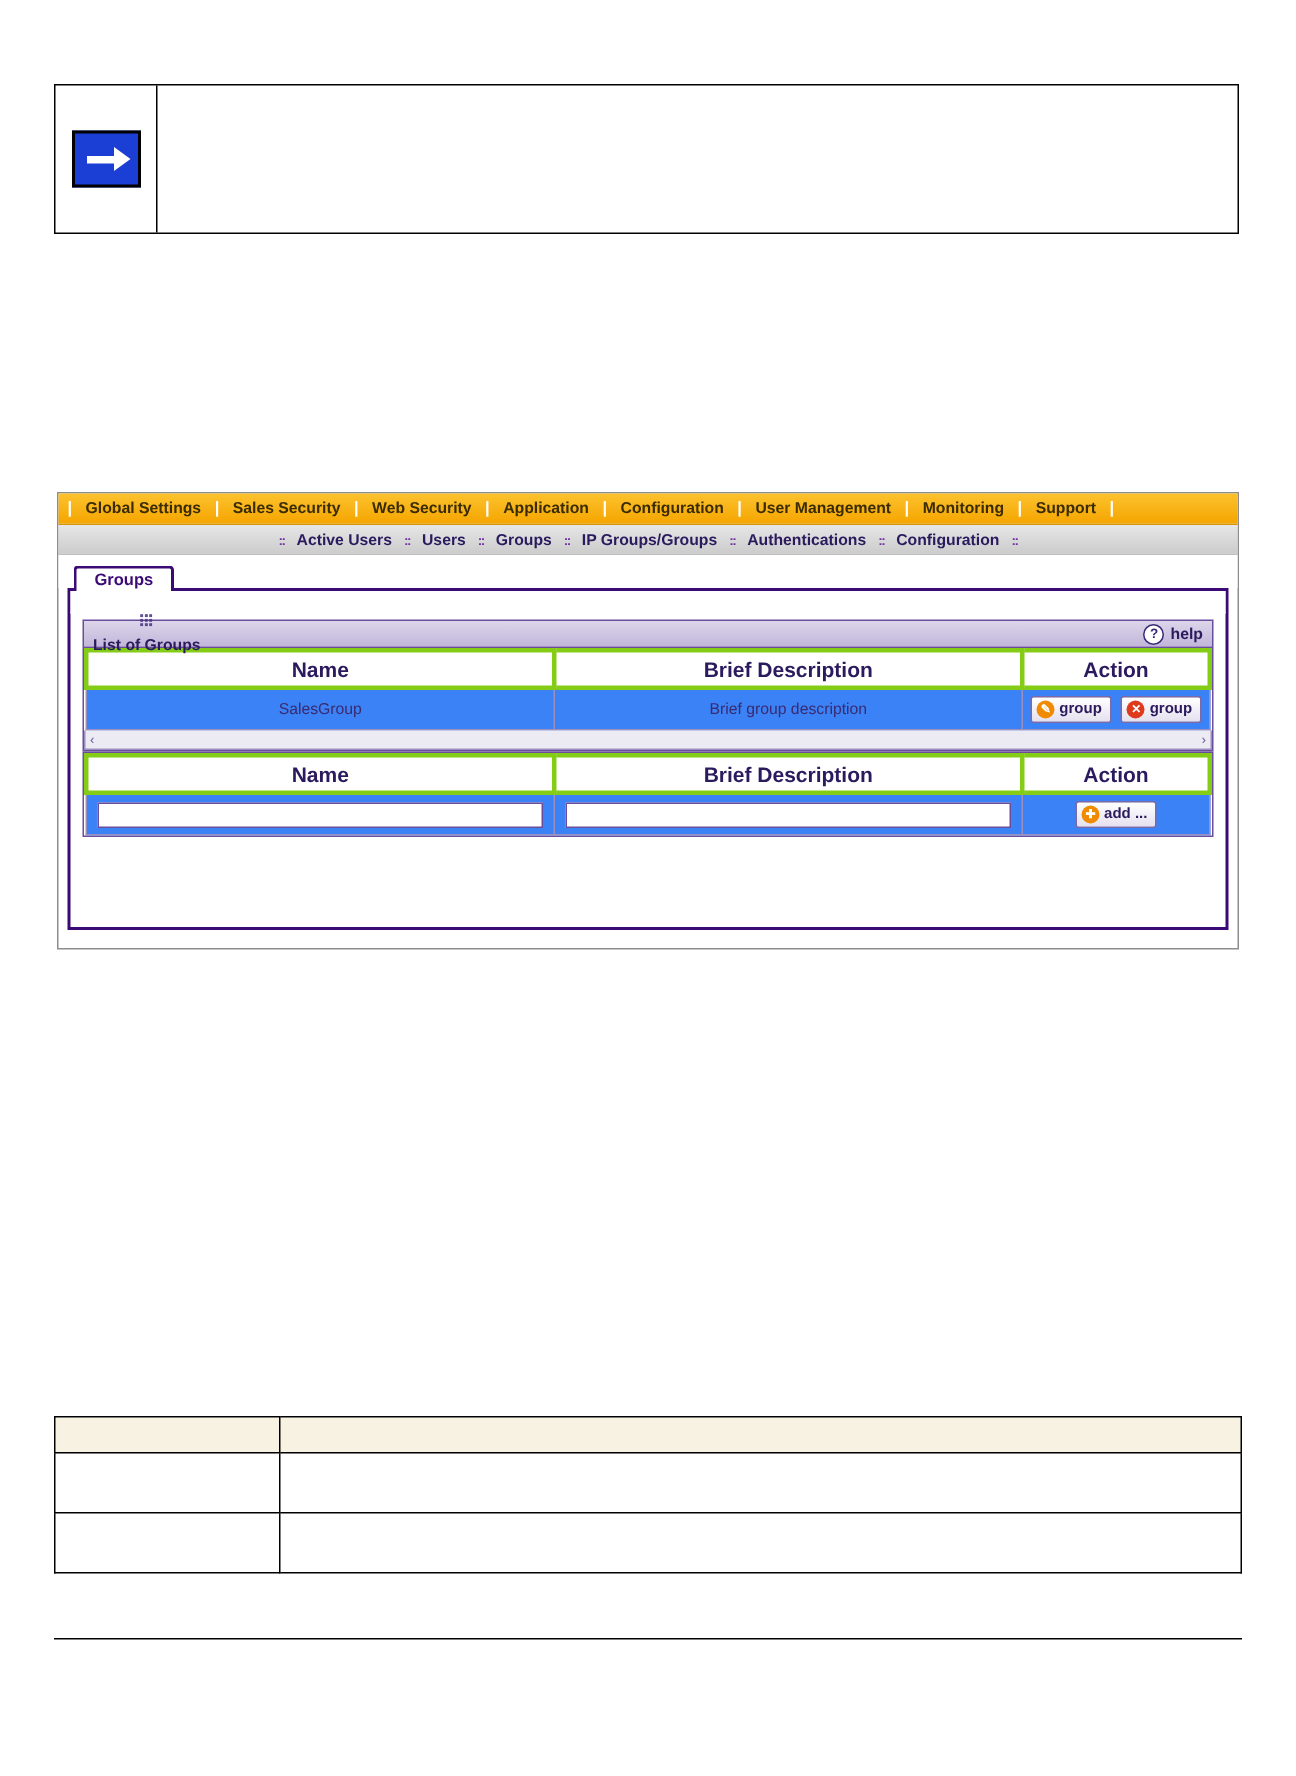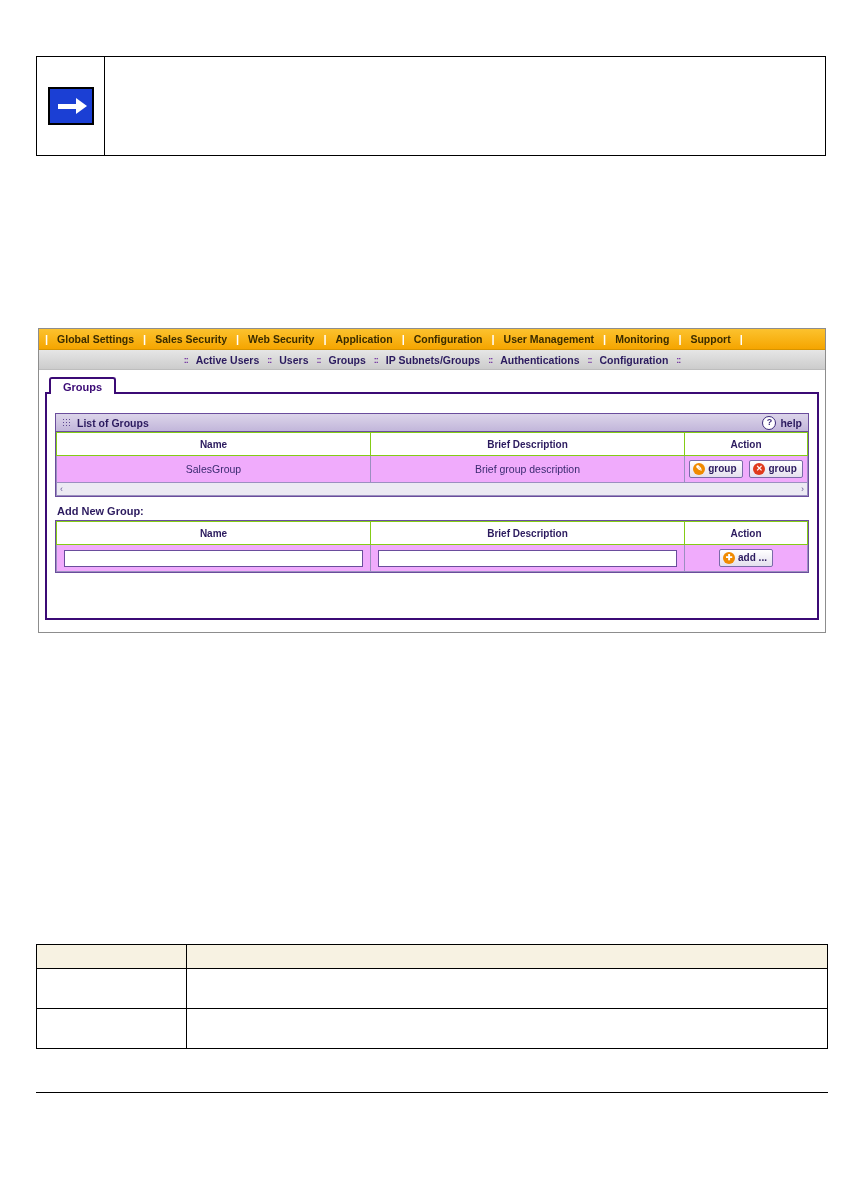--- a/index.html
+++ b/index.html
@@ -193,20 +193,21 @@
     align-items: center;
     justify-content: space-between;
     padding: 0 6px;
     box-sizing: border-box;
     border-bottom: 1px solid #6a4d9c;
   }
   .section-header-left {
     display: flex;
     align-items: center;
     gap: 6px;
+    flex-direction: column;
   }
   .grip-icon {
     display: inline-block;
     width: 9px;
     height: 9px;
     background-image:
       radial-gradient(#4b3183 40%, transparent 41%),
       radial-gradient(#4b3183 40%, transparent 41%);
     background-size: 3px 3px;
     background-position: 0 0;
@@ -241,33 +242,33 @@
     line-height: 1;
   }
 
   table.grid {
     width: 100%;
     border-collapse: collapse;
     table-layout: fixed;
   }
   table.grid th {
     background: #ffffff;
-    border: 1px solid #84cc16;
-    font-size: 10px;
+    border: 3px solid #84cc16;
+    font-size: 14px;
     font-weight: bold;
     color: #2b1a5e;
     height: 20px;
   }
   table.grid td {
     border: 1px solid #9b8fc0;
     font-size: 10.5px;
     color: #3a2a70;
     height: 24px;
     text-align: center;
-    background: #f0abfc;
+    background: #3b82f6;
   }
   .col-action { width: 120px; }
 
   .btn {
     display: inline-flex;
     align-items: center;
     gap: 3px;
     border: 1px solid #7a6aa8;
     background: linear-gradient(#ffffff, #e4e0ee);
     border-radius: 2px;
@@ -403,21 +404,21 @@
 
   <div class="submenu-bar">
     <div class="submenu-inner">
       <span class="submenu-dots">::</span>
       <span class="submenu-item">Active Users</span>
       <span class="submenu-dots">::</span>
       <span class="submenu-item">Users</span>
       <span class="submenu-dots">::</span>
       <span class="submenu-item">Groups</span>
       <span class="submenu-dots">::</span>
-      <span class="submenu-item">IP Subnets/Groups</span>
+      <span class="submenu-item">IP Groups/Groups</span>
       <span class="submenu-dots">::</span>
       <span class="submenu-item">Authentications</span>
       <span class="submenu-dots">::</span>
       <span class="submenu-item">Configuration</span>
       <span class="submenu-dots">::</span>
     </div>
   </div>
 
   <div class="tab-row">
     <div class="tab">Groups</div>
@@ -463,21 +464,20 @@
           </tr>
         </tbody>
       </table>
 
       <div class="hscroll">
         <span class="arrow">‹</span>
         <span class="arrow">›</span>
       </div>
     </div>
 
-    <div class="add-new-label">Add New Group:</div>
 
     <div class="section" style="margin-top:0;">
       <table class="grid">
         <thead>
           <tr>
             <th>Name</th>
             <th>Brief Description</th>
             <th class="col-action">Action</th>
           </tr>
         </thead>

